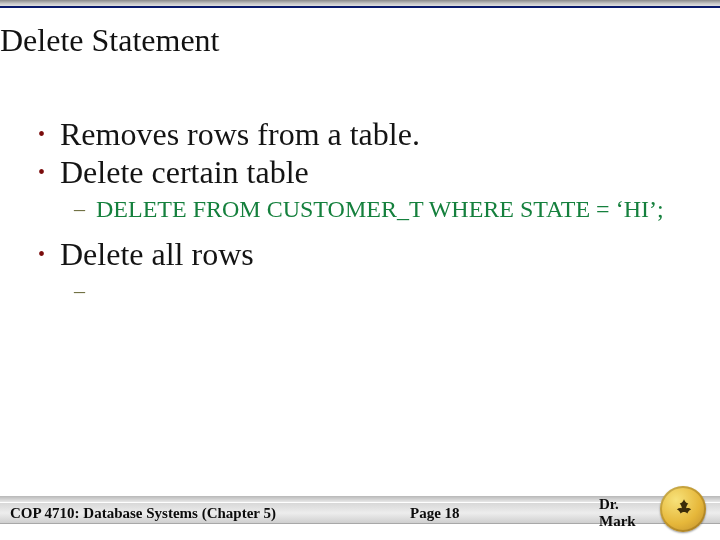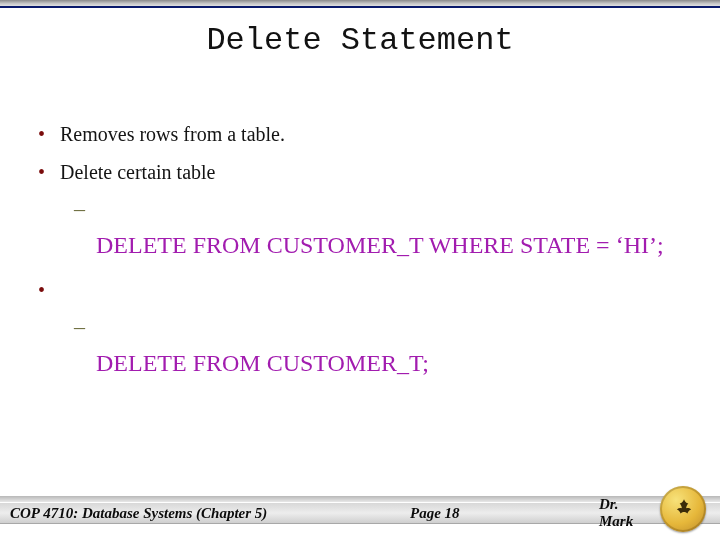--- a/index.html
+++ b/index.html
@@ -17,25 +17,24 @@
     width: 100%;
     height: 8px;
     background: linear-gradient(to bottom, #8a8a8a 0%, #c8c8c8 60%, #e0e0e0 100%);
     border-bottom: 2px solid #0a1a6a;
   }
   .slide-title {
     position: absolute;
     top: 22px;
     left: 0;
     width: 100%;
-    text-align: center;
+    text-align: left;
     font-size: 32px;
     color: #121212;
     font-weight: normal;
-    font-family: Liberation Mono, monospace;
   }
   .content {
     position: absolute;
     top: 118px;
     left: 38px;
     right: 38px;
     color: #111;
   }
   .bullet-row {
     display: flex;
@@ -43,44 +42,43 @@
     margin-bottom: 6px;
   }
   .bullet-dot {
     color: #7a0c0c;
     font-size: 20px;
     line-height: 32px;
     width: 22px;
     flex: 0 0 22px;
   }
   .bullet-text {
-    font-size: 20px;
+    font-size: 32px;
     line-height: 32px;
     color: #141414;
   }
   .sub-row {
     display: flex;
     align-items: flex-start;
     margin-left: 36px;
     margin-top: 6px;
     margin-bottom: 14px;
   }
   .sub-dash {
     color: #6a6a3a;
     font-size: 22px;
     line-height: 30px;
     width: 22px;
     flex: 0 0 22px;
   }
   .sub-text {
     font-size: 24px;
     line-height: 30px;
-    color: #a21caf;
+    color: #15803d;
     max-width: 570px;
-    margin-top: 36px;
   }
   .footer-bar {
     position: absolute;
     left: 0;
     bottom: 0;
     width: 100%;
     height: 58px;
   }
   .foot-strip-1 {
     position: absolute;
@@ -101,21 +99,20 @@
   .foot-text-row {
     position: absolute;
     bottom: 17px;
     left: 10px;
     right: 100px;
     height: 20px;
     display: flex;
     align-items: center;
     font-family: "Times New Roman", Times, serif;
     font-weight: bold;
-    font-style: italic;
     font-size: 15px;
     color: #0c0c0c;
   }
   .foot-course { flex: 0 0 auto; }
   .foot-page {
     position: absolute;
     left: 400px;
   }
   .foot-author {
     position: absolute;
@@ -168,24 +165,24 @@
     <div class="bullet-dot">•</div>
     <div class="bullet-text">Delete certain table</div>
   </div>
   <div class="sub-row">
     <div class="sub-dash">–</div>
     <div class="sub-text">DELETE FROM CUSTOMER_T WHERE STATE = ‘HI’;</div>
   </div>
 
   <div class="bullet-row" style="margin-top:8px;">
     <div class="bullet-dot">•</div>
+    <div class="bullet-text">Delete all rows</div>
   </div>
   <div class="sub-row">
     <div class="sub-dash">–</div>
-    <div class="sub-text">DELETE FROM CUSTOMER_T;</div>
   </div>
 
 </div>
 
 <div class="footer-bar">
   <div class="foot-strip-1"></div>
   <div class="foot-strip-2"></div>
   <div class="foot-text-row">
     <span class="foot-course">COP 4710: Database Systems  (Chapter 5)</span>
     <span class="foot-page">Page 18</span>

